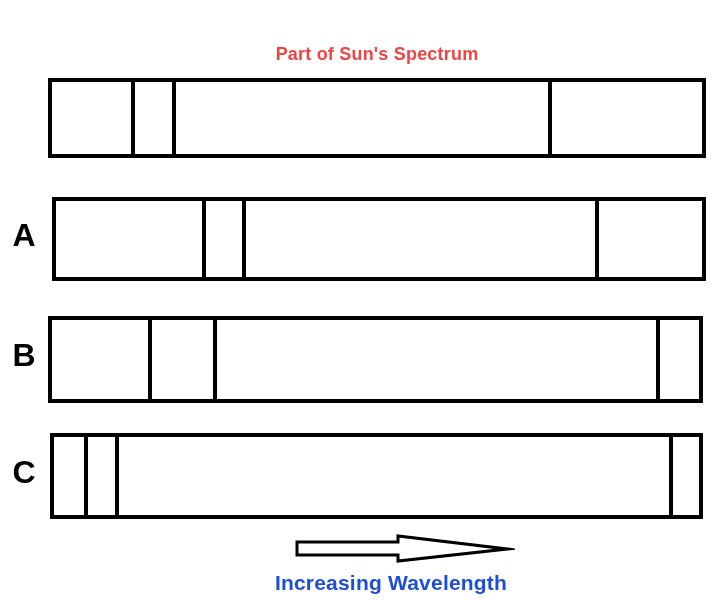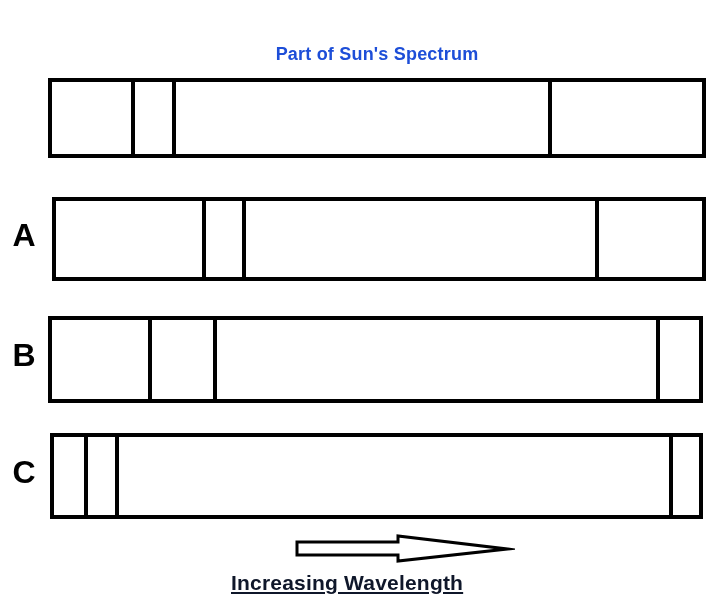--- a/index.html
+++ b/index.html
@@ -16,21 +16,21 @@
     overflow: hidden;
   }
   .title {
     position: absolute;
     top: 44px;
     left: 48px;
     width: 658px;
     text-align: center;
     font-size: 18px;
     font-weight: bold;
-    color: #1d4ed8;
+    color: #ef4444;
     letter-spacing: 0.2px;
   }
   .bar {
     position: absolute;
     background: #ffffff;
     border: 4px solid #000;
     box-sizing: border-box;
   }
   .bar-sun { left: 48px; top: 78px;  width: 658px; height: 80px; }
   .bar-a   { left: 52px; top: 197px; width: 654px; height: 84px; }
@@ -63,25 +63,25 @@
     left: 290px;
     top: 530px;
     width: 225px;
     height: 36px;
   }
   .caption {
     position: absolute;
     top: 571px;
     left: 231px;
     width: 320px;
+    text-align: center;
     font-size: 21px;
     font-weight: bold;
-    color: #0f172a;
+    color: #1d4ed8;
     letter-spacing: 0.2px;
-    text-decoration: underline;
   }
 </style>
 </head>
 <body>
 
 <div class="canvas">
 
   <div class="title">Part of Sun's Spectrum</div>
 
   <div class="bar bar-sun">

